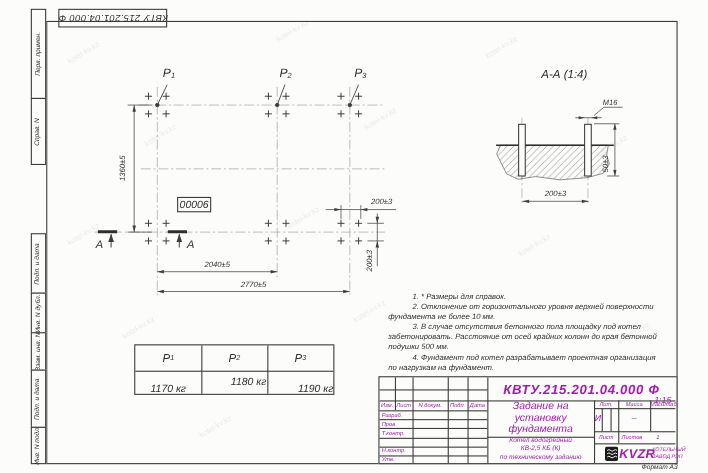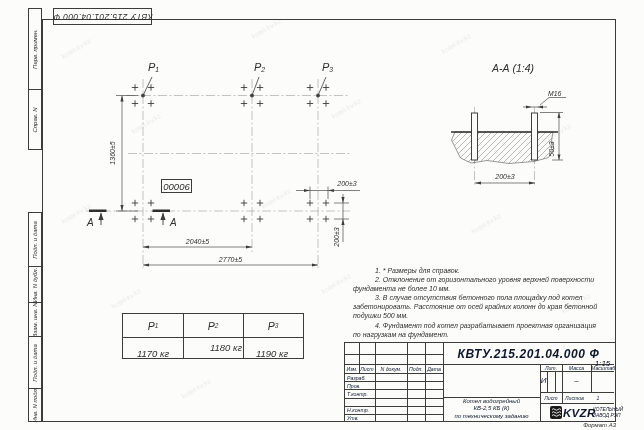--- a/index.html
+++ b/index.html
@@ -29,21 +29,21 @@
   .ltable .vl{position:absolute;top:0;bottom:0;width:1px;background:#3c3c3c;}
   .ltable .hl{position:absolute;left:0;right:0;height:1px;background:#3c3c3c;}
   .ltable .cell{position:absolute;display:flex;align-items:center;justify-content:center;font-style:italic;}
   
   .notes{position:absolute;left:353px;top:266px;width:254px;font-size:7px;line-height:9.1px;font-style:italic;color:#2e2e2e;}
   .notes div.ind{padding-left:22px;}
   
   .tblock{position:absolute;left:344px;top:342px;width:272px;height:80px;border:1.5px solid #3c3c3c;box-sizing:border-box;background:#fcfcfa;}
   .tblock .v{position:absolute;width:1px;background:#3c3c3c;}
   .tblock .h{position:absolute;height:1px;background:#3c3c3c;}
-  .tblock .t{position:absolute;white-space:nowrap;font-style:italic;color:#0f172a;}
+  .tblock .t{position:absolute;white-space:nowrap;font-style:italic;color:#a21caf;}
   .tb-small{font-size:5.2px;}
   .desig{left:98px;top:0;width:171px;height:21px;display:flex;align-items:center;justify-content:center;
          font-size:12px;font-weight:bold;letter-spacing:.6px;}
   .doctitle{left:98px;top:22px;width:97px;height:32px;display:flex;flex-direction:column;align-items:center;justify-content:center;
             font-size:9.5px;line-height:10.6px;}
   .prod{left:98px;top:54px;width:97px;height:24px;display:flex;flex-direction:column;align-items:center;justify-content:center;
         font-size:6px;line-height:7.4px;}
   .kvzr-icon{position:absolute;left:205px;top:63px;width:12px;height:13px;}
   .kvzr{left:218px;top:61px;width:29px;height:17px;display:flex;align-items:center;font-size:11.5px;font-weight:bold;
         font-style:normal;letter-spacing:.3px;color:#1a1a1a;}
@@ -253,21 +253,21 @@
     <div class="cell" style="left:60px;top:0;width:60px;height:23px;font-size:10.5px">
       <span>P</span>
         <span class="psub">2</span>
     </div>
     <div class="cell" style="left:120px;top:0;width:60px;height:23px;font-size:10.5px">
       <span>P</span>
         <span class="psub">3</span>
     </div>
     <div class="cell" style="left:0;top:23px;width:60px;height:32px;font-size:9.5px">1170 кг</div>
     <div class="cell" style="left:73px;top:23px;width:60px;height:20px;font-size:9.5px">1180 кг</div>
-    <div class="cell" style="left:119px;top:23px;width:60px;height:32px;font-size:9.5px">1190 кг</div>
+    <div class="cell" style="left:134px;top:23px;width:60px;height:32px;font-size:9.5px">1190 кг</div>
   </div>
 
   <div class="notes">
     <div class="ind">1. * Размеры для справок.</div>
     <div class="ind">2. Отклонение от горизонтального уровня верхней поверхности</div>
     <div>фундамента не более 10 мм.</div>
     <div class="ind">3. В случае отсутствия бетонного пола площадку под котел</div>
     <div>забетонировать. Расстояние от осей крайних колонн до края бетонной</div>
     <div>подушки 500 мм.</div>
     <div class="ind">4. Фундамент под котел разрабатывает проектная организация</div>
@@ -307,20 +307,25 @@
     <div class="t tb-small ctr" style="left:62px;top:23px;width:18px">Подп.</div>
     <div class="t tb-small ctr" style="left:80px;top:23px;width:18px">Дата</div>
 
     <div class="t tb-small" style="left:2px;top:31.5px">Разраб.</div>
     <div class="t tb-small" style="left:2px;top:39.7px">Пров.</div>
     <div class="t tb-small" style="left:2px;top:47.8px">Т.контр.</div>
     <div class="t tb-small" style="left:2px;top:56px"></div>
     <div class="t tb-small" style="left:2px;top:64.2px">Н.контр.</div>
     <div class="t tb-small" style="left:2px;top:72.3px">Утв.</div>
 
+    <div class="t doctitle">
+      <div>Задание на</div>
+      <div>установку</div>
+      <div>фундамента</div>
+    </div>
     <div class="t prod">
       <div>Котел водогрейный</div>
       <div>КВ-2,5 КБ (К)</div>
       <div>по техническому заданию</div>
     </div>
 
     <div class="t tb-small ctr" style="left:195px;top:22px;width:22px">Лит.</div>
     <div class="t tb-small ctr" style="left:217px;top:22px;width:29px">Масса</div>
     <div class="t tb-small ctr" style="left:246px;top:22px;width:23px">Масштаб</div>
     <div class="t ctr" style="left:195px;top:33px;width:7px;font-size:8px">И</div>

